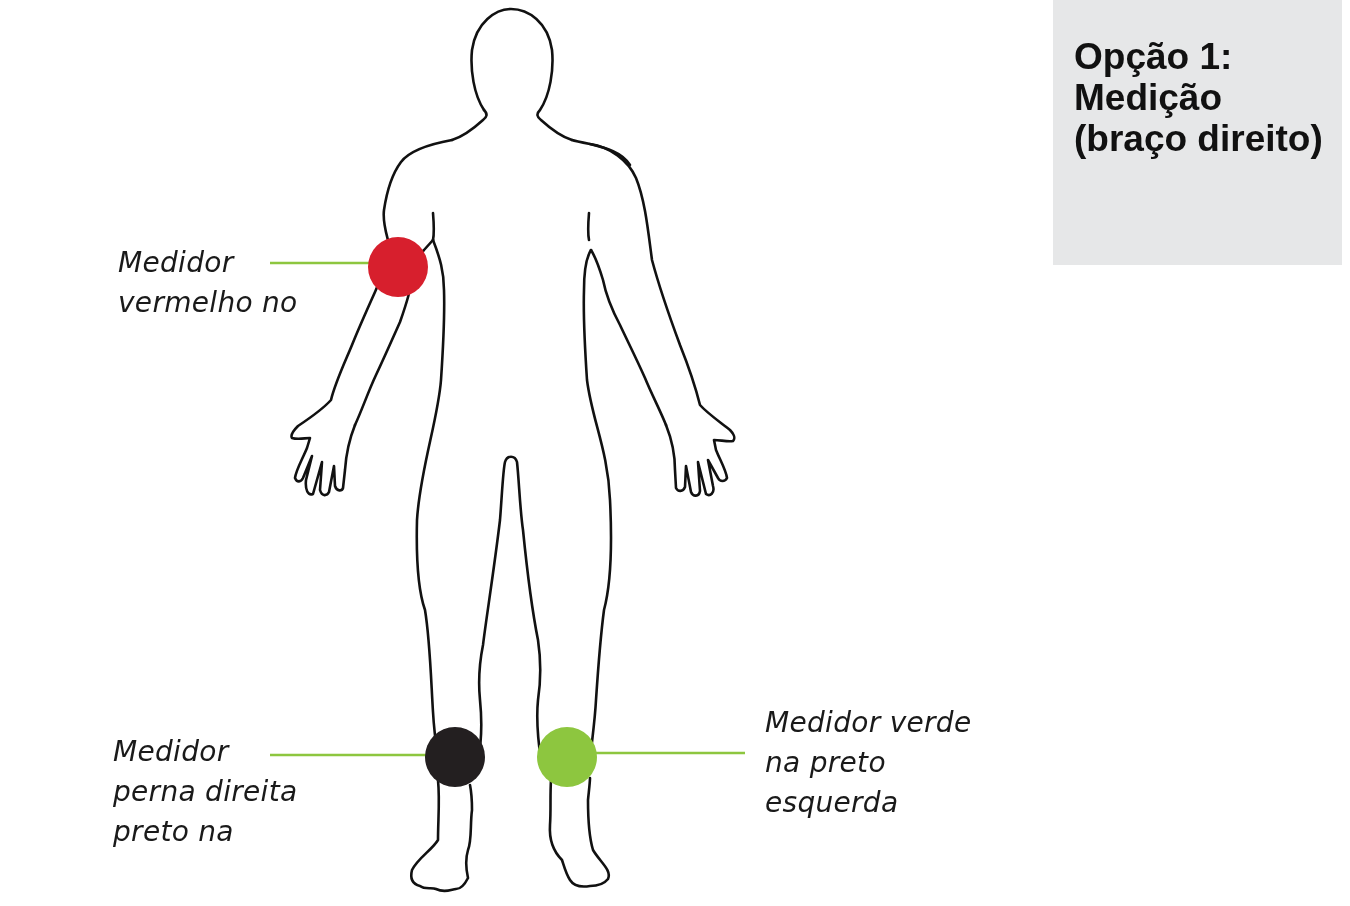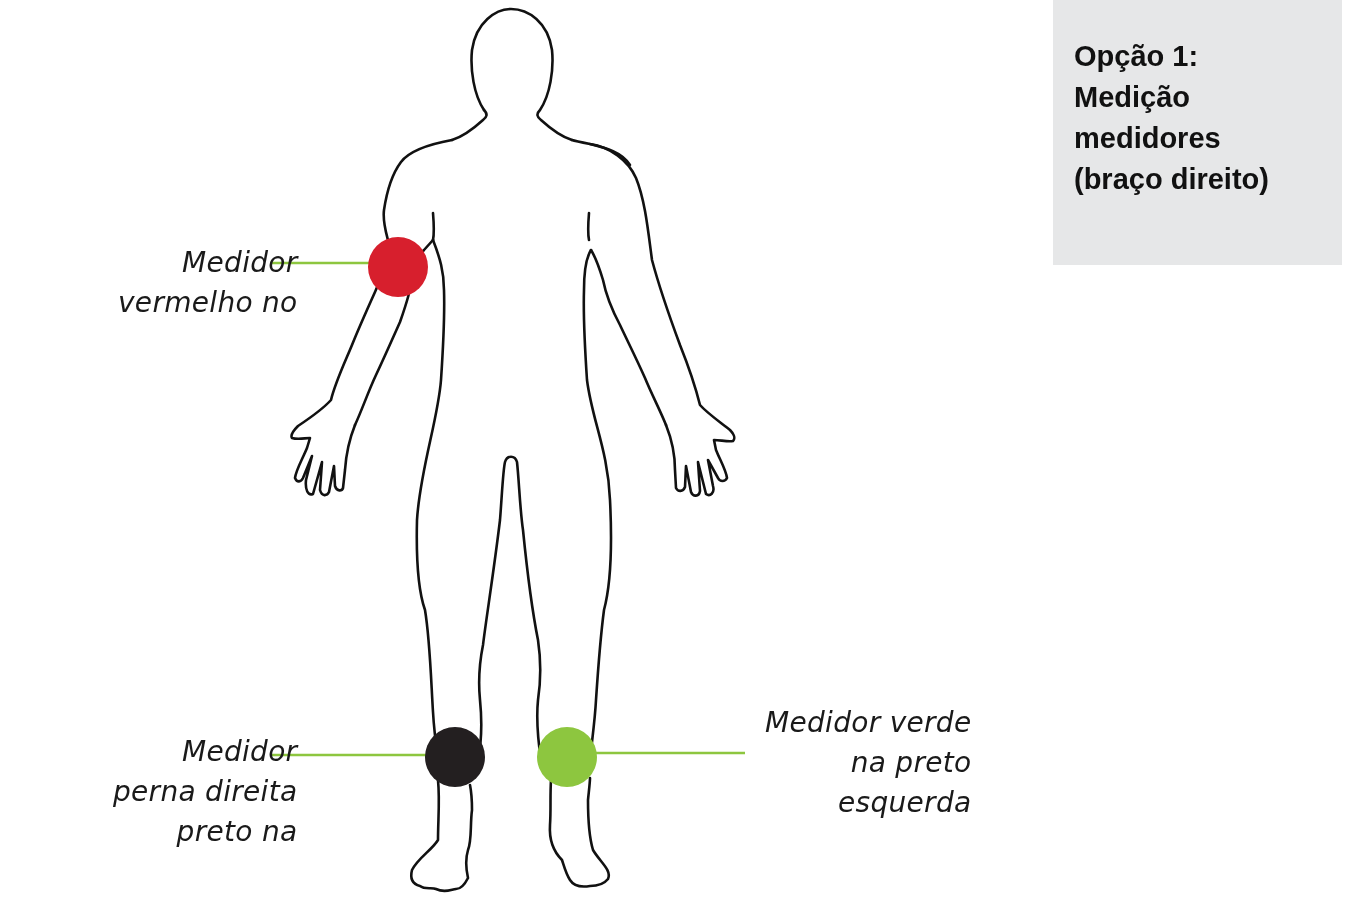--- a/index.html
+++ b/index.html
@@ -5,28 +5,28 @@
   html, body { margin: 0; padding: 0; background: #ffffff; }
   body { width: 1350px; height: 906px; position: relative; overflow: hidden; font-family: "Liberation Sans", sans-serif; }
   .figure { position: absolute; left: 0; top: 0; width: 1350px; height: 906px; }
   .title-box {
     position: absolute; left: 1053px; top: 0; width: 289px; height: 265px;
     background: #e6e7e8;
   }
   .title-text {
     position: absolute; left: 21px; top: 36px; width: 260px;
     font-family: "Liberation Sans", sans-serif; font-weight: bold;
-    font-size: 29px; line-height: 41px; color: #111111;
+    font-size: 37px; line-height: 41px; color: #111111;
   }
   .label {
     position: absolute; font-family: "DejaVu Sans", sans-serif; font-style: italic;
     font-weight: 300; font-size: 28px; line-height: 40px; color: #1a1a1a;
     letter-spacing: 0.3px;
   }
-  .label span { display: block; white-space: nowrap; text-align: right; }
+  .label span { display: block; white-space: nowrap; }
   .lbl-red { left: 118px; top: 243px; }
   .lbl-black { left: 113px; top: 732px; }
   .lbl-green { left: 765px; top: 703px; }
 </style>
 </head>
 <body>
 
 <div class="figure">
   <svg width="1350" height="906" viewBox="0 0 1350 906" xmlns="http://www.w3.org/2000/svg">
     <g fill="none" stroke="#111" stroke-width="2.6" stroke-linejoin="round" stroke-linecap="round">
@@ -65,21 +65,20 @@
 
     <circle cx="398" cy="267" r="30" fill="#d71f2d"></circle>
     <circle cx="455" cy="757" r="30" fill="#231f20"></circle>
     <circle cx="567" cy="757" r="30" fill="#8dc63f"></circle>
   </svg>
 
   <div class="title-box">
     <div class="title-text">
       <div>Opção 1:</div>
       <div>Medição</div>
-      <div>medidores</div>
       <div>(braço direito)</div>
     </div>
   </div>
 
   <div class="label lbl-red">
     <span>Medidor</span>
     <span>vermelho no</span>
   </div>
 
   <div class="label lbl-black">

